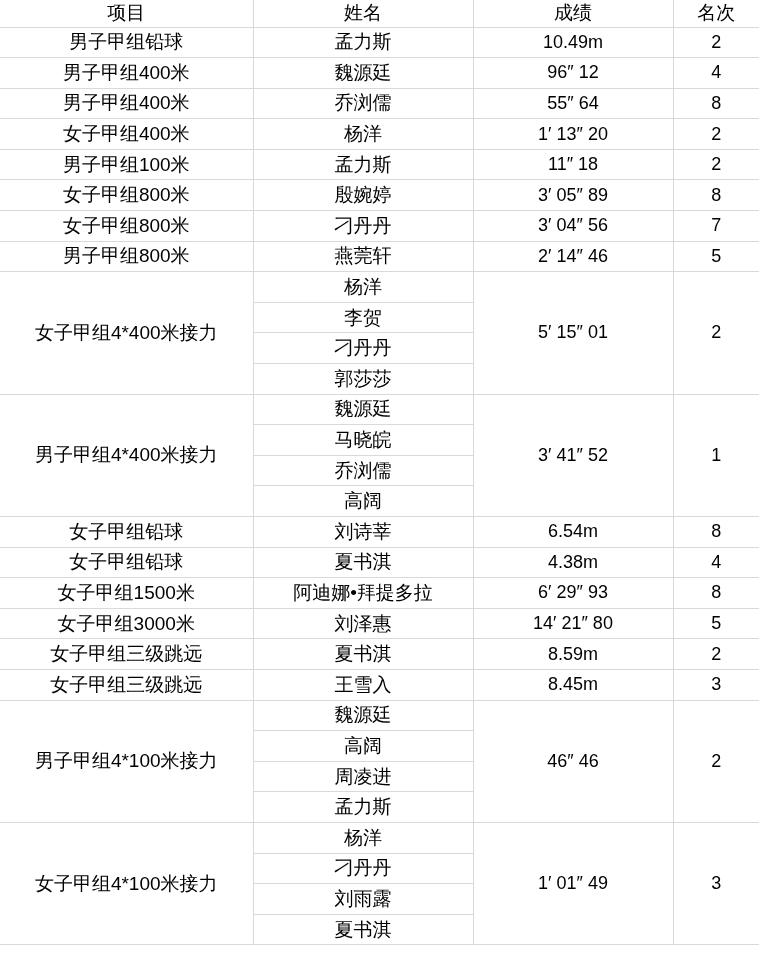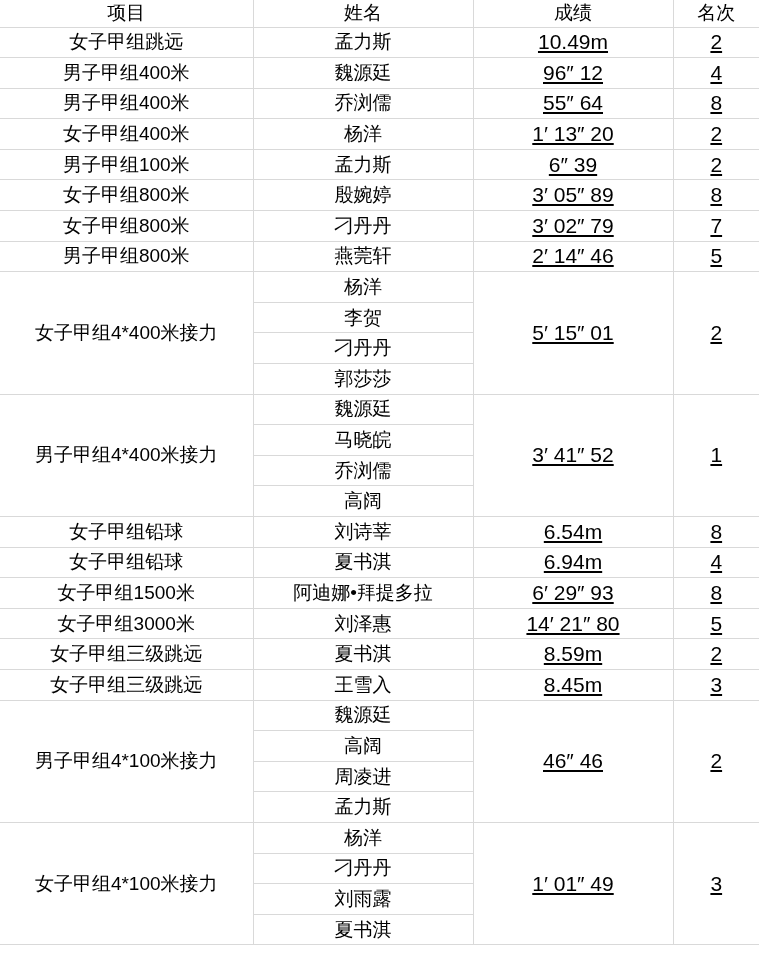--- a/index.html
+++ b/index.html
@@ -24,21 +24,21 @@
     padding: 0;
     font-weight: normal;
     color: #000000;
     overflow: hidden;
     white-space: nowrap;
   }
   thead tr { height: 27px; }
   tbody tr { height: 30.6px; }
   
   .cjk { font-family: "Liberation Sans", serif; font-size: 19px; }
-  .num { font-family: "Liberation Sans", sans-serif; font-size: 21px; text-decoration: underline; }
+  .num { font-family: "Liberation Sans", sans-serif; font-size: 18px; }
   
   th:first-child, td.col-event { border-left: none; }
   th:last-child, td.col-rank { border-right: none; }
   th { border-top: none; }
 </style>
 </head>
 <body>
 
 <table class="results">
   <colgroup>
@@ -50,21 +50,21 @@
   <thead>
     <tr>
       <th class="cjk">项目</th>
       <th class="cjk">姓名</th>
       <th class="cjk">成绩</th>
       <th class="cjk">名次</th>
     </tr>
   </thead>
   <tbody>
       <tr>
-        <td class="cjk col-event" rowspan="1">女子甲组跳远</td>
+        <td class="cjk col-event" rowspan="1">男子甲组铅球</td>
         <td class="cjk col-name">孟力斯</td>
         <td class="num col-result" rowspan="1">10.49m</td>
         <td class="num col-rank" rowspan="1">2</td>
       </tr>
       <tr>
         <td class="cjk col-event" rowspan="1">男子甲组400米</td>
         <td class="cjk col-name">魏源廷</td>
         <td class="num col-result" rowspan="1">96″ 12</td>
         <td class="num col-rank" rowspan="1">4</td>
       </tr>
@@ -76,33 +76,33 @@
       </tr>
       <tr>
         <td class="cjk col-event" rowspan="1">女子甲组400米</td>
         <td class="cjk col-name">杨洋</td>
         <td class="num col-result" rowspan="1">1′ 13″ 20</td>
         <td class="num col-rank" rowspan="1">2</td>
       </tr>
       <tr>
         <td class="cjk col-event" rowspan="1">男子甲组100米</td>
         <td class="cjk col-name">孟力斯</td>
-        <td class="num col-result" rowspan="1">6″ 39</td>
+        <td class="num col-result" rowspan="1">11″ 18</td>
         <td class="num col-rank" rowspan="1">2</td>
       </tr>
       <tr>
         <td class="cjk col-event" rowspan="1">女子甲组800米</td>
         <td class="cjk col-name">殷婉婷</td>
         <td class="num col-result" rowspan="1">3′ 05″ 89</td>
         <td class="num col-rank" rowspan="1">8</td>
       </tr>
       <tr>
         <td class="cjk col-event" rowspan="1">女子甲组800米</td>
         <td class="cjk col-name">刁丹丹</td>
-        <td class="num col-result" rowspan="1">3′ 02″ 79</td>
+        <td class="num col-result" rowspan="1">3′ 04″ 56</td>
         <td class="num col-rank" rowspan="1">7</td>
       </tr>
       <tr>
         <td class="cjk col-event" rowspan="1">男子甲组800米</td>
         <td class="cjk col-name">燕莞轩</td>
         <td class="num col-result" rowspan="1">2′ 14″ 46</td>
         <td class="num col-rank" rowspan="1">5</td>
       </tr>
       <tr>
         <td class="cjk col-event" rowspan="4">女子甲组4*400米接力</td>
@@ -136,21 +136,21 @@
       </tr>
       <tr>
         <td class="cjk col-event" rowspan="1">女子甲组铅球</td>
         <td class="cjk col-name">刘诗莘</td>
         <td class="num col-result" rowspan="1">6.54m</td>
         <td class="num col-rank" rowspan="1">8</td>
       </tr>
       <tr>
         <td class="cjk col-event" rowspan="1">女子甲组铅球</td>
         <td class="cjk col-name">夏书淇</td>
-        <td class="num col-result" rowspan="1">6.94m</td>
+        <td class="num col-result" rowspan="1">4.38m</td>
         <td class="num col-rank" rowspan="1">4</td>
       </tr>
       <tr>
         <td class="cjk col-event" rowspan="1">女子甲组1500米</td>
         <td class="cjk col-name">阿迪娜•拜提多拉</td>
         <td class="num col-result" rowspan="1">6′ 29″ 93</td>
         <td class="num col-rank" rowspan="1">8</td>
       </tr>
       <tr>
         <td class="cjk col-event" rowspan="1">女子甲组3000米</td>

